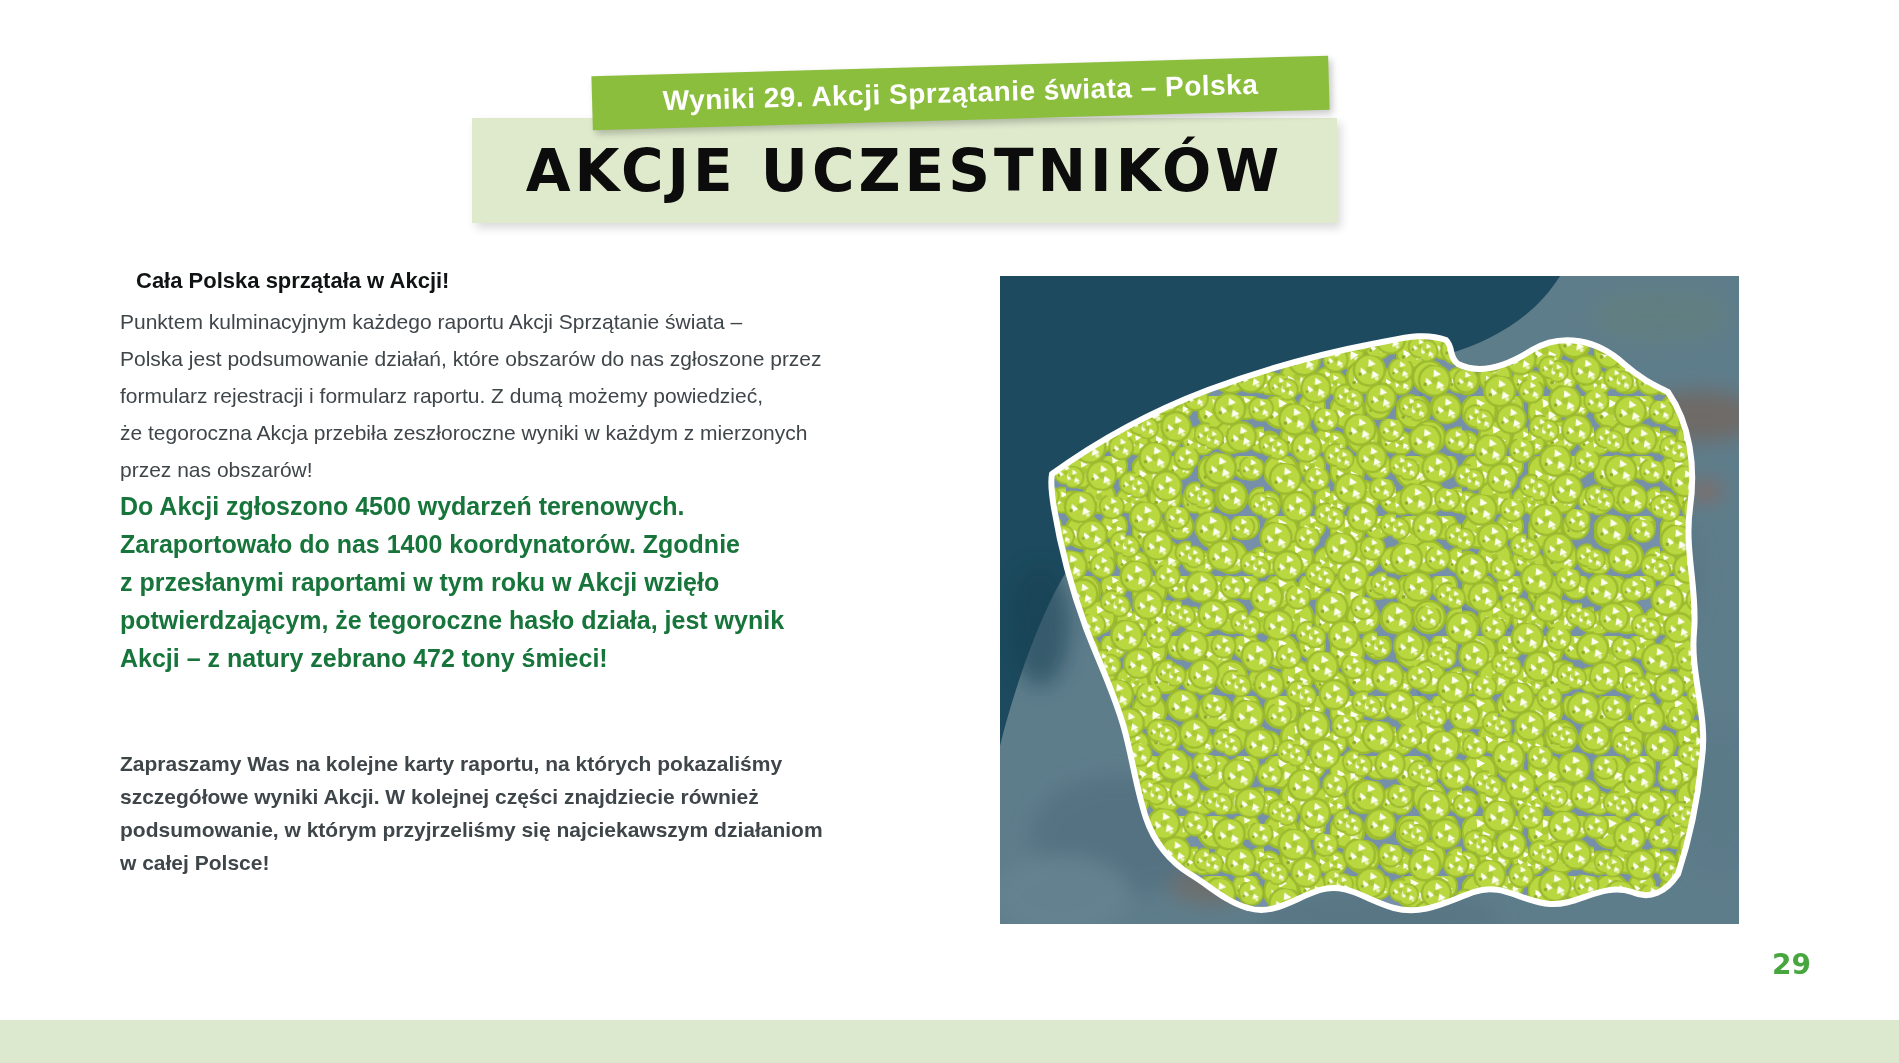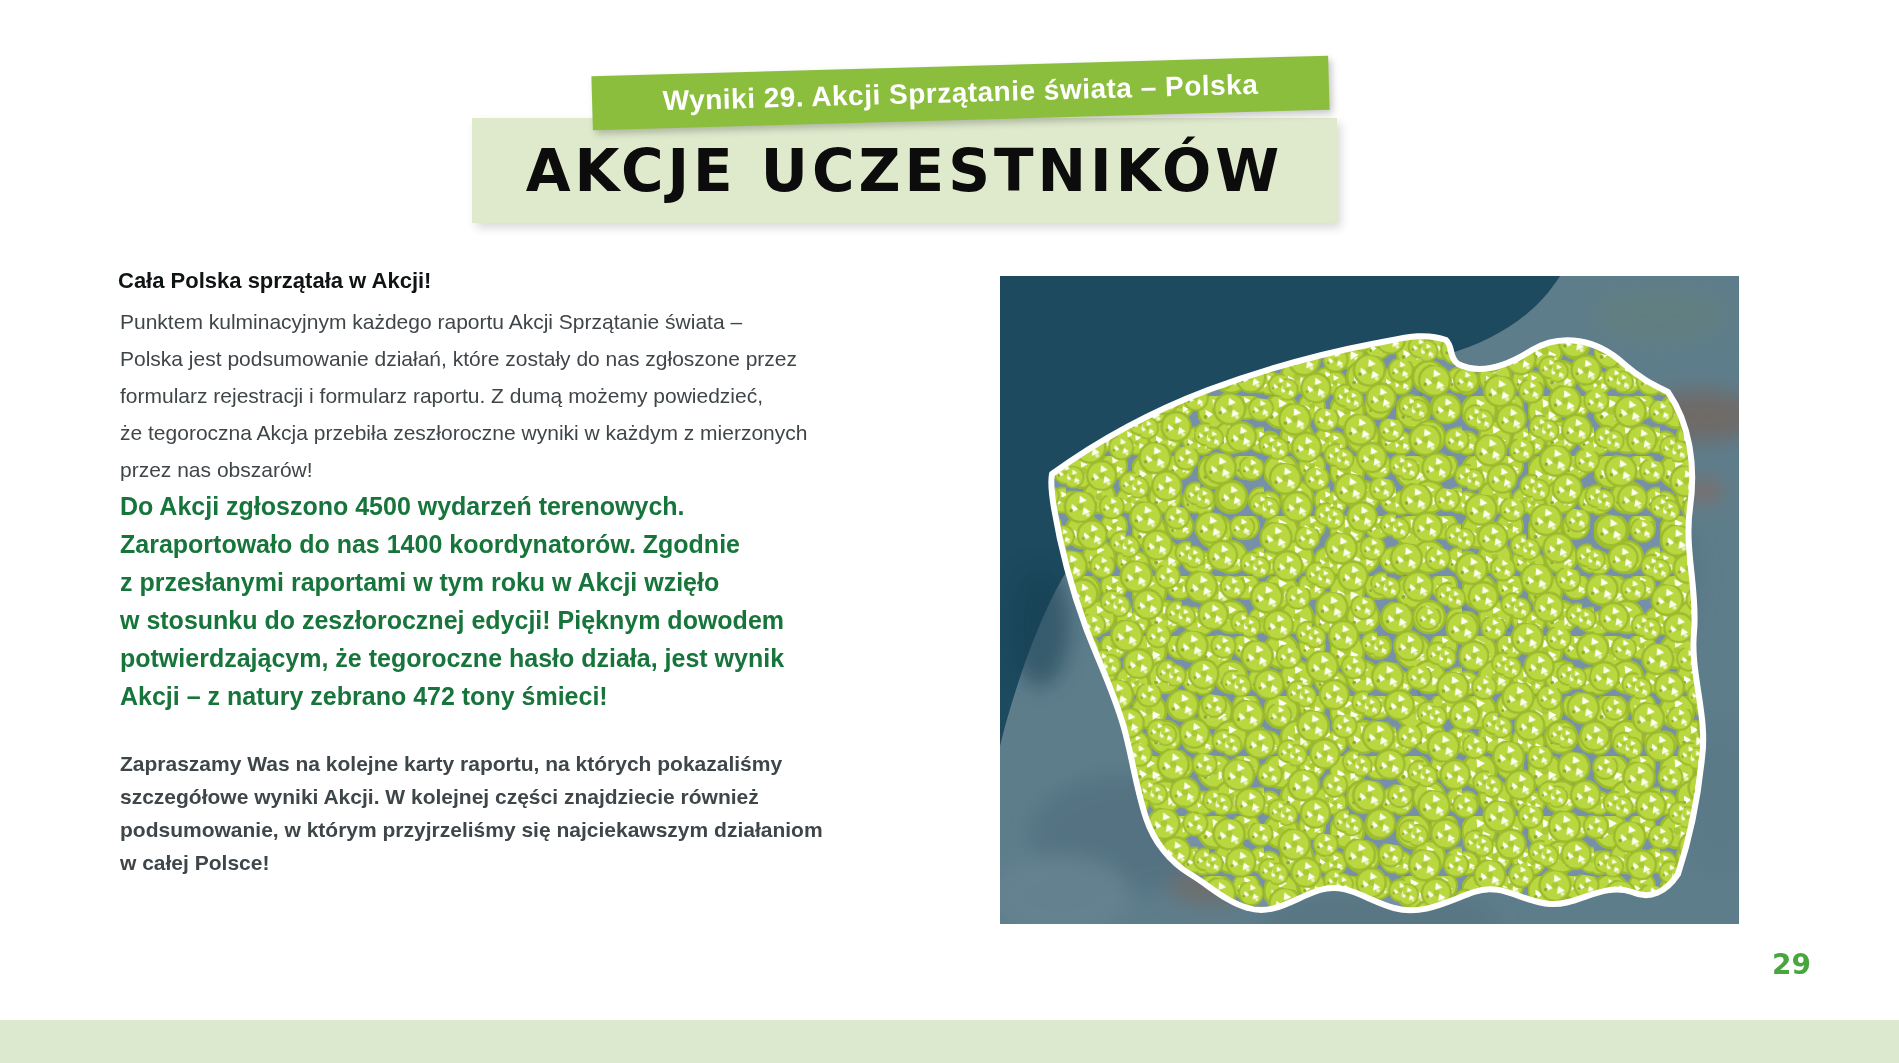--- a/index.html
+++ b/index.html
@@ -19,21 +19,21 @@
     position:absolute;left:472px;top:118px;width:865px;height:105px;
     background:#dfeacd;display:flex;align-items:center;justify-content:center;
     box-shadow:4px 5px 9px rgba(0,0,0,.15);z-index:1;
   }
   .title-band h1{
     margin:0;font-family:"DejaVu Sans",sans-serif;font-weight:bold;
     font-size:58px;letter-spacing:4px;color:#0c0c0c;white-space:nowrap;
   }
   
   .article-heading{
-    position:absolute;left:118px;top:268px;margin:0;
+    position:absolute;left:136px;top:268px;margin:0;
     font-size:22px;font-weight:bold;color:#101314;white-space:nowrap;
   }
   .para{position:absolute;left:120px;white-space:nowrap;}
   .para .ln{display:block;}
   .intro{top:303px;font-size:21px;line-height:37px;color:#3f4649;}
   .highlight{top:487px;font-size:25px;line-height:38px;font-weight:bold;color:#17753b;}
   .closing{top:747px;font-size:21px;line-height:33px;color:#3f4649;font-weight:bold;}
   
   .map{position:absolute;left:1000px;top:276px;width:739px;height:648px;margin:0;}
   .map svg{display:block;width:100%;height:100%;}
@@ -56,31 +56,30 @@
 </div>
 
 <div class="title-band">
   <h1>AKCJE UCZESTNIKÓW</h1>
 </div>
 
 <h2 class="article-heading">Cała Polska sprzątała w Akcji!</h2>
 
 <div class="para intro">
     <div class="ln">Punktem kulminacyjnym każdego raportu Akcji Sprzątanie świata –</div>
-    <div class="ln">Polska jest podsumowanie działań, które zostały do nas zgłoszone przez</div>
+    <div class="ln">Polska jest podsumowanie działań, które obszarów do nas zgłoszone przez</div>
     <div class="ln">formularz rejestracji i formularz raportu. Z dumą możemy powiedzieć,</div>
     <div class="ln">że tegoroczna Akcja przebiła zeszłoroczne wyniki w każdym z mierzonych</div>
     <div class="ln">przez nas obszarów!</div>
   </div>
 
 <div class="para highlight">
     <div class="ln">Do Akcji zgłoszono 4500 wydarzeń terenowych.</div>
     <div class="ln">Zaraportowało do nas 1400 koordynatorów. Zgodnie</div>
     <div class="ln">z przesłanymi raportami w tym roku w Akcji wzięło</div>
-    <div class="ln">w stosunku do zeszłorocznej edycji! Pięknym dowodem</div>
     <div class="ln">potwierdzającym, że tegoroczne hasło działa, jest wynik</div>
     <div class="ln">Akcji – z natury zebrano 472 tony śmieci!</div>
   </div>
 
 <div class="para closing">
     <div class="ln">Zapraszamy Was na kolejne karty raportu, na których pokazaliśmy</div>
     <div class="ln">szczegółowe wyniki Akcji. W kolejnej części znajdziecie również</div>
     <div class="ln">podsumowanie, w którym przyjrzeliśmy się najciekawszym działaniom</div>
     <div class="ln">w całej Polsce!</div>
   </div>

